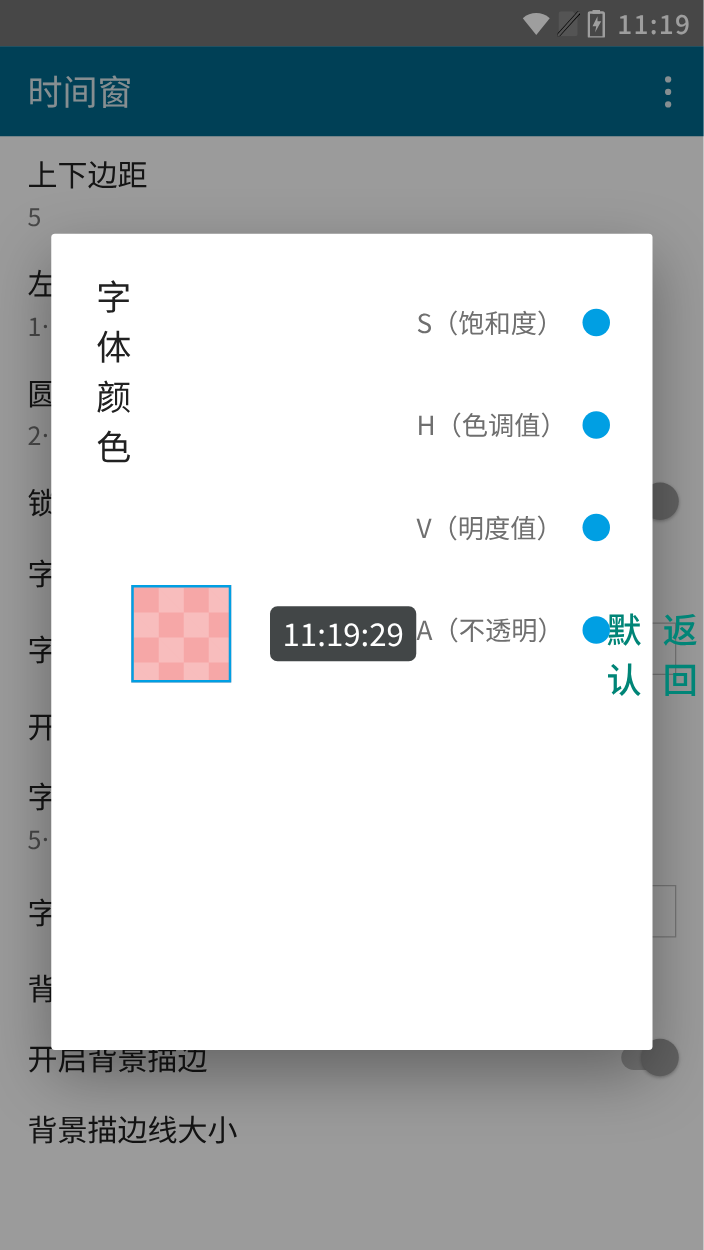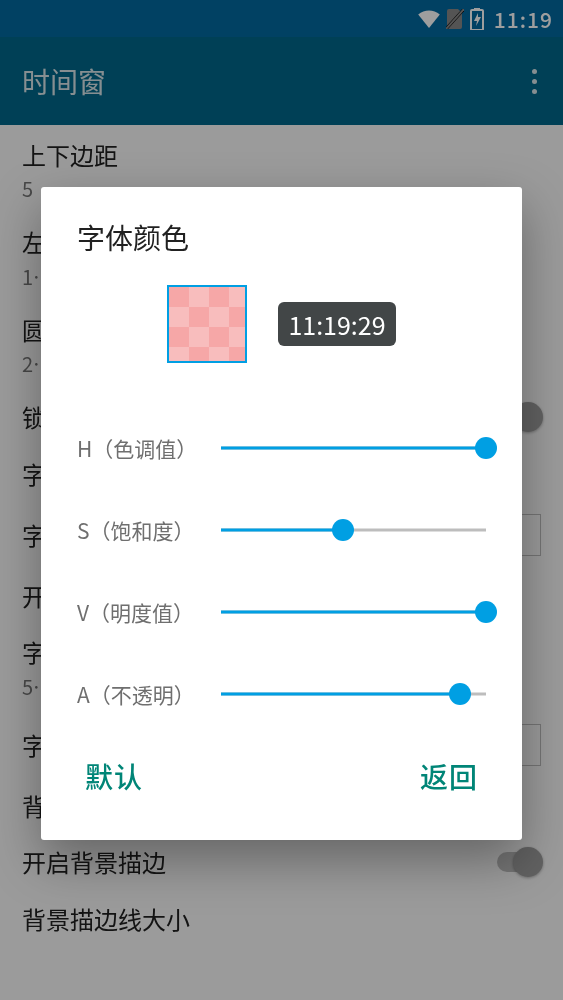--- a/index.html
+++ b/index.html
@@ -1,30 +1,30 @@
 <!DOCTYPE html>
 <html><head>
 <meta charset="utf-8">
 <style>
   * { box-sizing: border-box; margin: 0; padding: 0; }
   html, body { width: 563px; height: 1000px; overflow: hidden; font-family: "Noto Sans CJK SC", "Microsoft YaHei", sans-serif; }
   body { background: #fafafa; position: relative; }
 
   
   .status-bar {
-    height: 37px; background: #0369a1; color: #fff;
+    height: 37px; background: #737373; color: #fff;
     display: flex; justify-content: flex-end; align-items: center;
     padding: 0 10px; gap: 6px; font-size: 21px; font-weight: 500;
   }
   .status-bar .icon { display: inline-flex; }
   .status-bar .time { margin-left: 4px; letter-spacing: 1px; }
 
   
   .action-bar {
-    height: 88px; background: #00688B; color: #d9e6ea;
+    height: 72px; background: #00688B; color: #d9e6ea;
     display: flex; align-items: center; justify-content: space-between;
     padding: 0 22px;
   }
   .action-bar .title { font-size: 28px; }
   .action-bar .overflow {
     display: flex; flex-direction: column; gap: 5px;
     padding: 8px 4px;
   }
   .action-bar .overflow .dot {
     width: 5px; height: 5px; border-radius: 50%; background: #d9e6ea;
@@ -74,22 +74,22 @@
     position: absolute; inset: 0;
     background: rgba(0,0,0,.38);
   }
 
   
   .dialog {
     position: absolute;
     left: 41px; top: 187px; width: 481px; height: 653px;
     background: #fff; border-radius: 3px;
     box-shadow: 0 20px 50px rgba(0,0,0,.35);
-    padding: 30px 36px 12px;
-    display: flex; flex-direction: column;
+    padding: 30px 36px 0;
+    display: flex; flex-direction: row;
   }
   .dialog-title { font-size: 28px; color: #212121; margin-bottom: 28px; }
   .preview-row {
     display: flex; align-items: center; justify-content: center; gap: 31px;
     margin-bottom: 44px;
   }
   .color-preview {
     width: 80px; height: 78px;
     background-color: #f6a7a7;
     background-image:
@@ -242,34 +242,34 @@
   <div class="dialog-title">字体颜色</div>
 
   <div class="preview-row">
     <div class="color-preview" style="background-color: rgb(246, 167, 167);"></div>
     <div class="time-badge">11:19:29</div>
   </div>
 
   <div class="sliders">
 
     <div class="slider-row">
+      <span class="slider-label">S（饱和度）</span>
+      <div class="slider">
+        <div class="track-bg"></div>
+        <div class="track-fill" style="width: 46%;"></div>
+        <div class="thumb" style="left: 46%;"></div>
+      </div>
+    </div>
+
+    <div class="slider-row">
       <span class="slider-label">H（色调值）</span>
       <div class="slider">
         <div class="track-bg"></div>
         <div class="track-fill" style="width: 100%;"></div>
         <div class="thumb" style="left: 100%;"></div>
-      </div>
-    </div>
-
-    <div class="slider-row">
-      <span class="slider-label">S（饱和度）</span>
-      <div class="slider">
-        <div class="track-bg"></div>
-        <div class="track-fill" style="width: 46%;"></div>
-        <div class="thumb" style="left: 46%;"></div>
       </div>
     </div>
 
     <div class="slider-row">
       <span class="slider-label">V（明度值）</span>
       <div class="slider">
         <div class="track-bg"></div>
         <div class="track-fill" style="width: 100%;"></div>
         <div class="thumb" style="left: 100%;"></div>
       </div>

